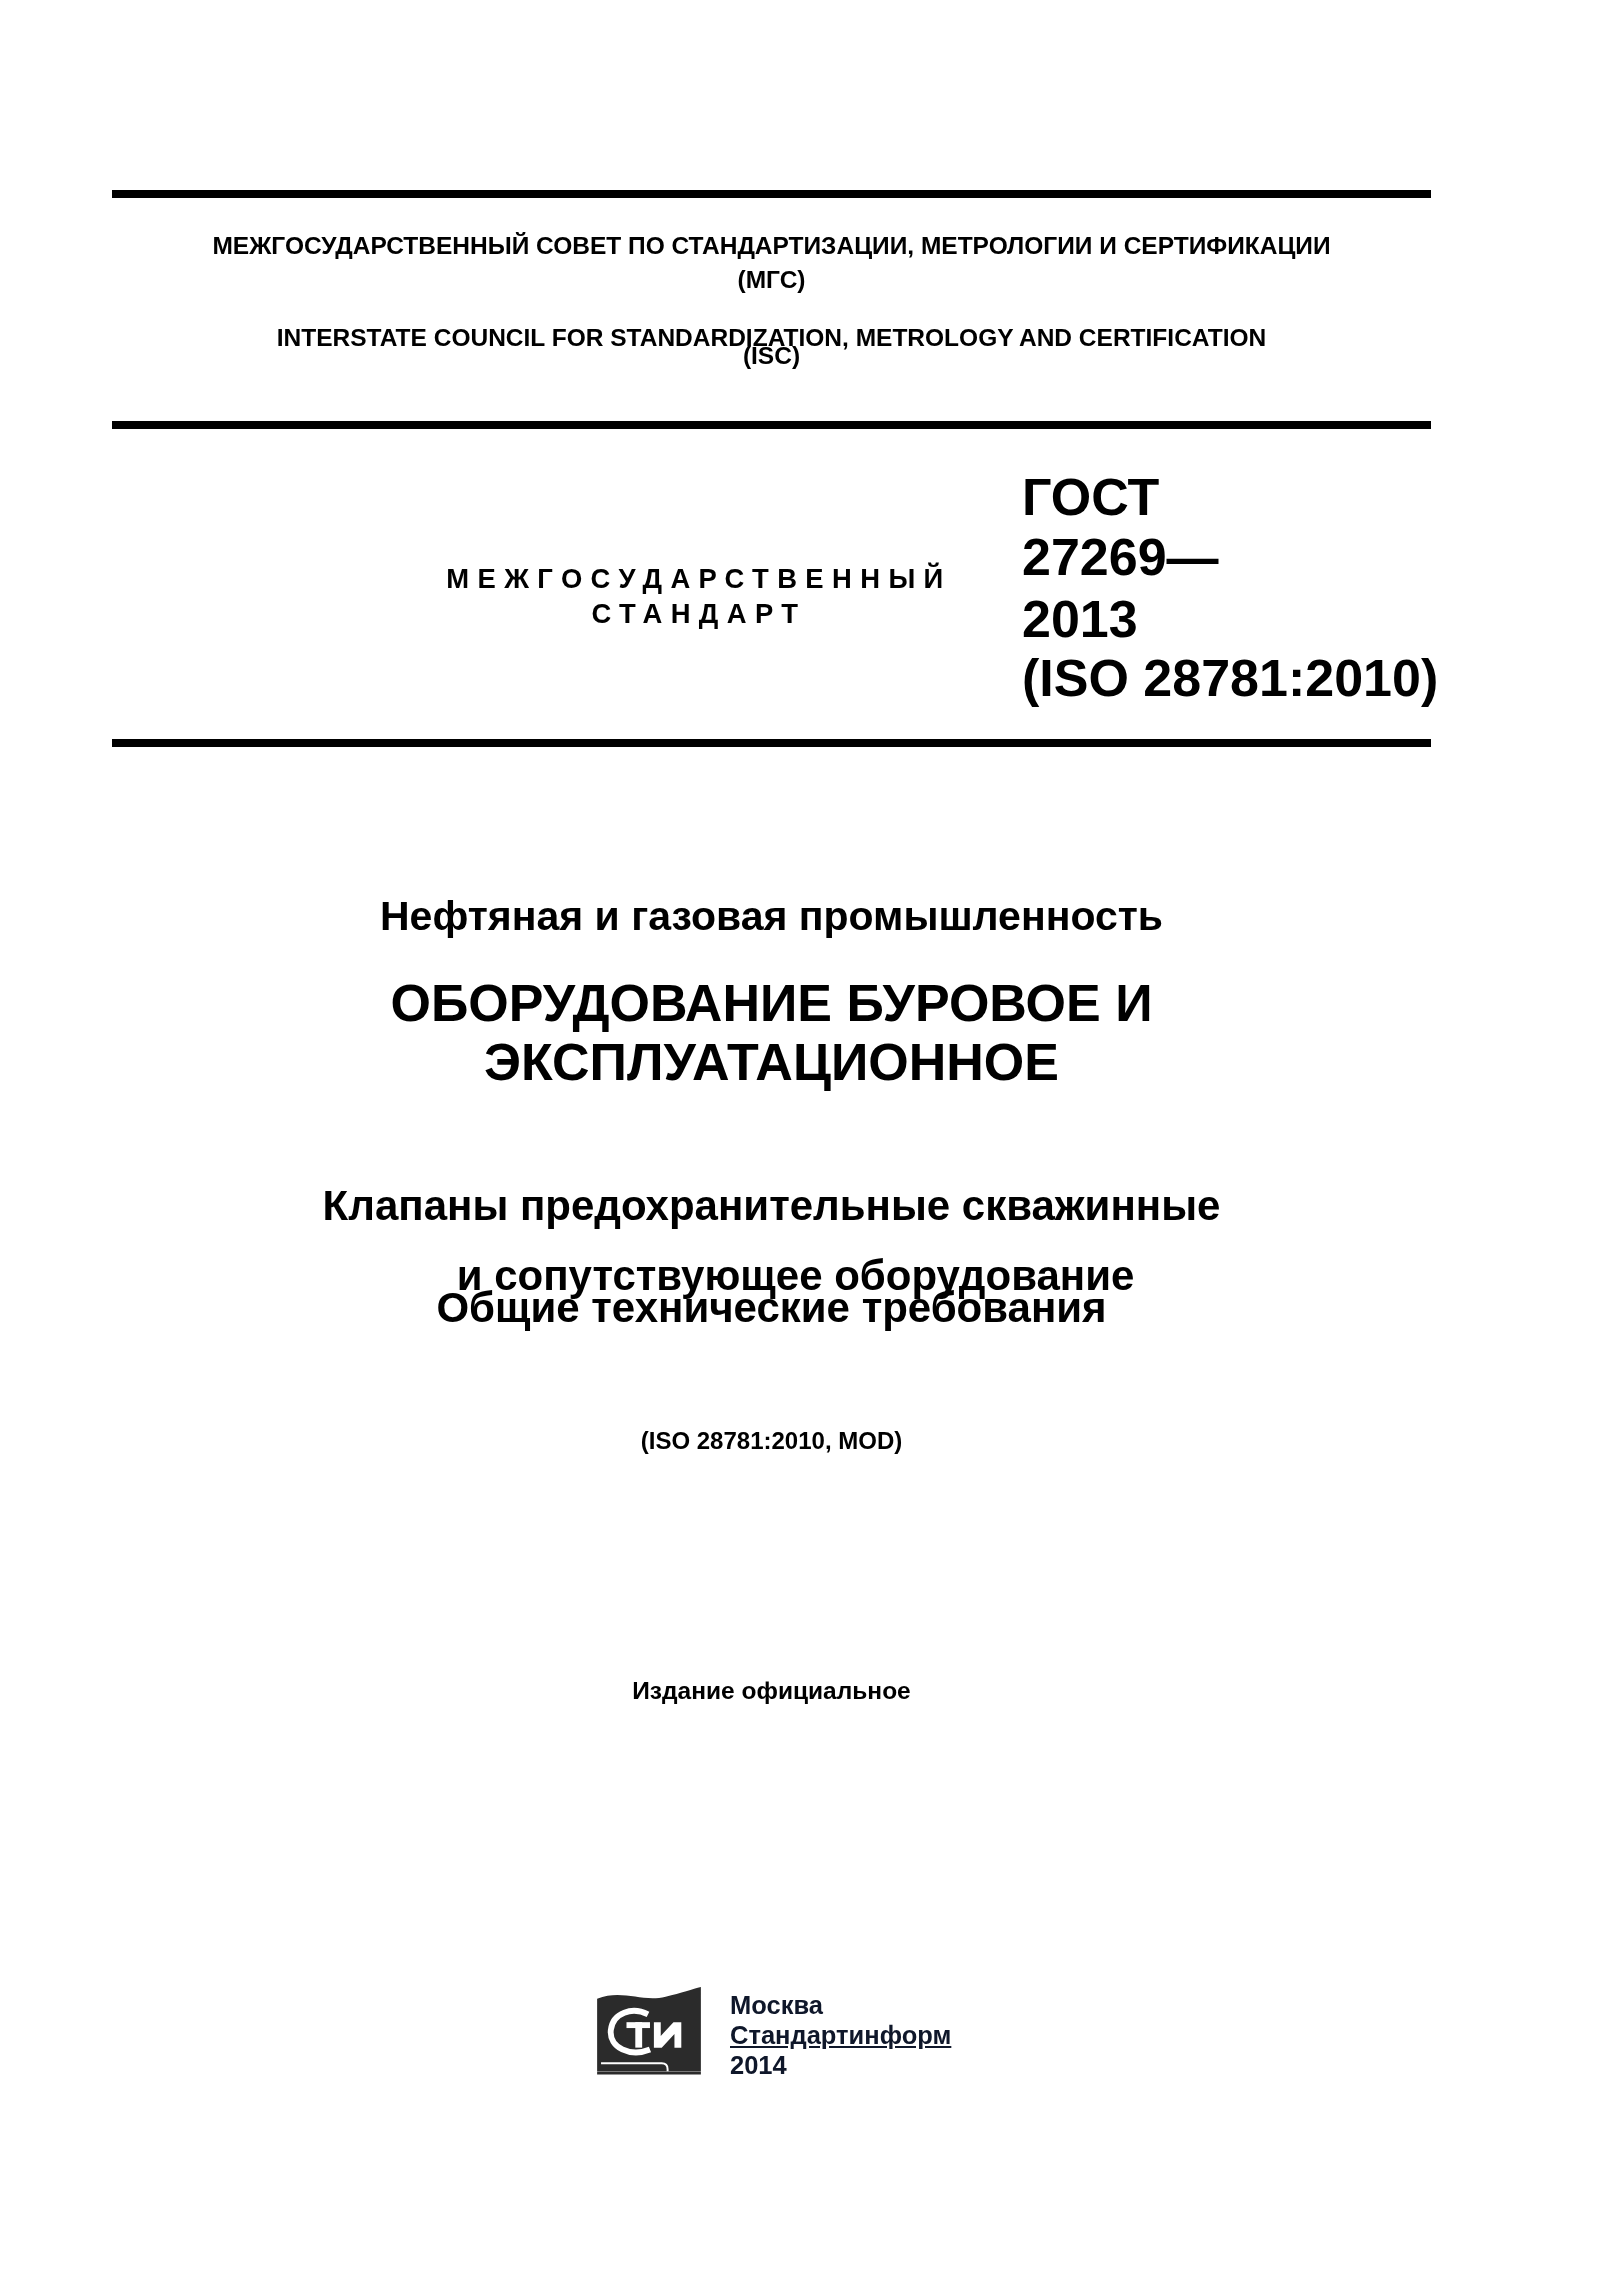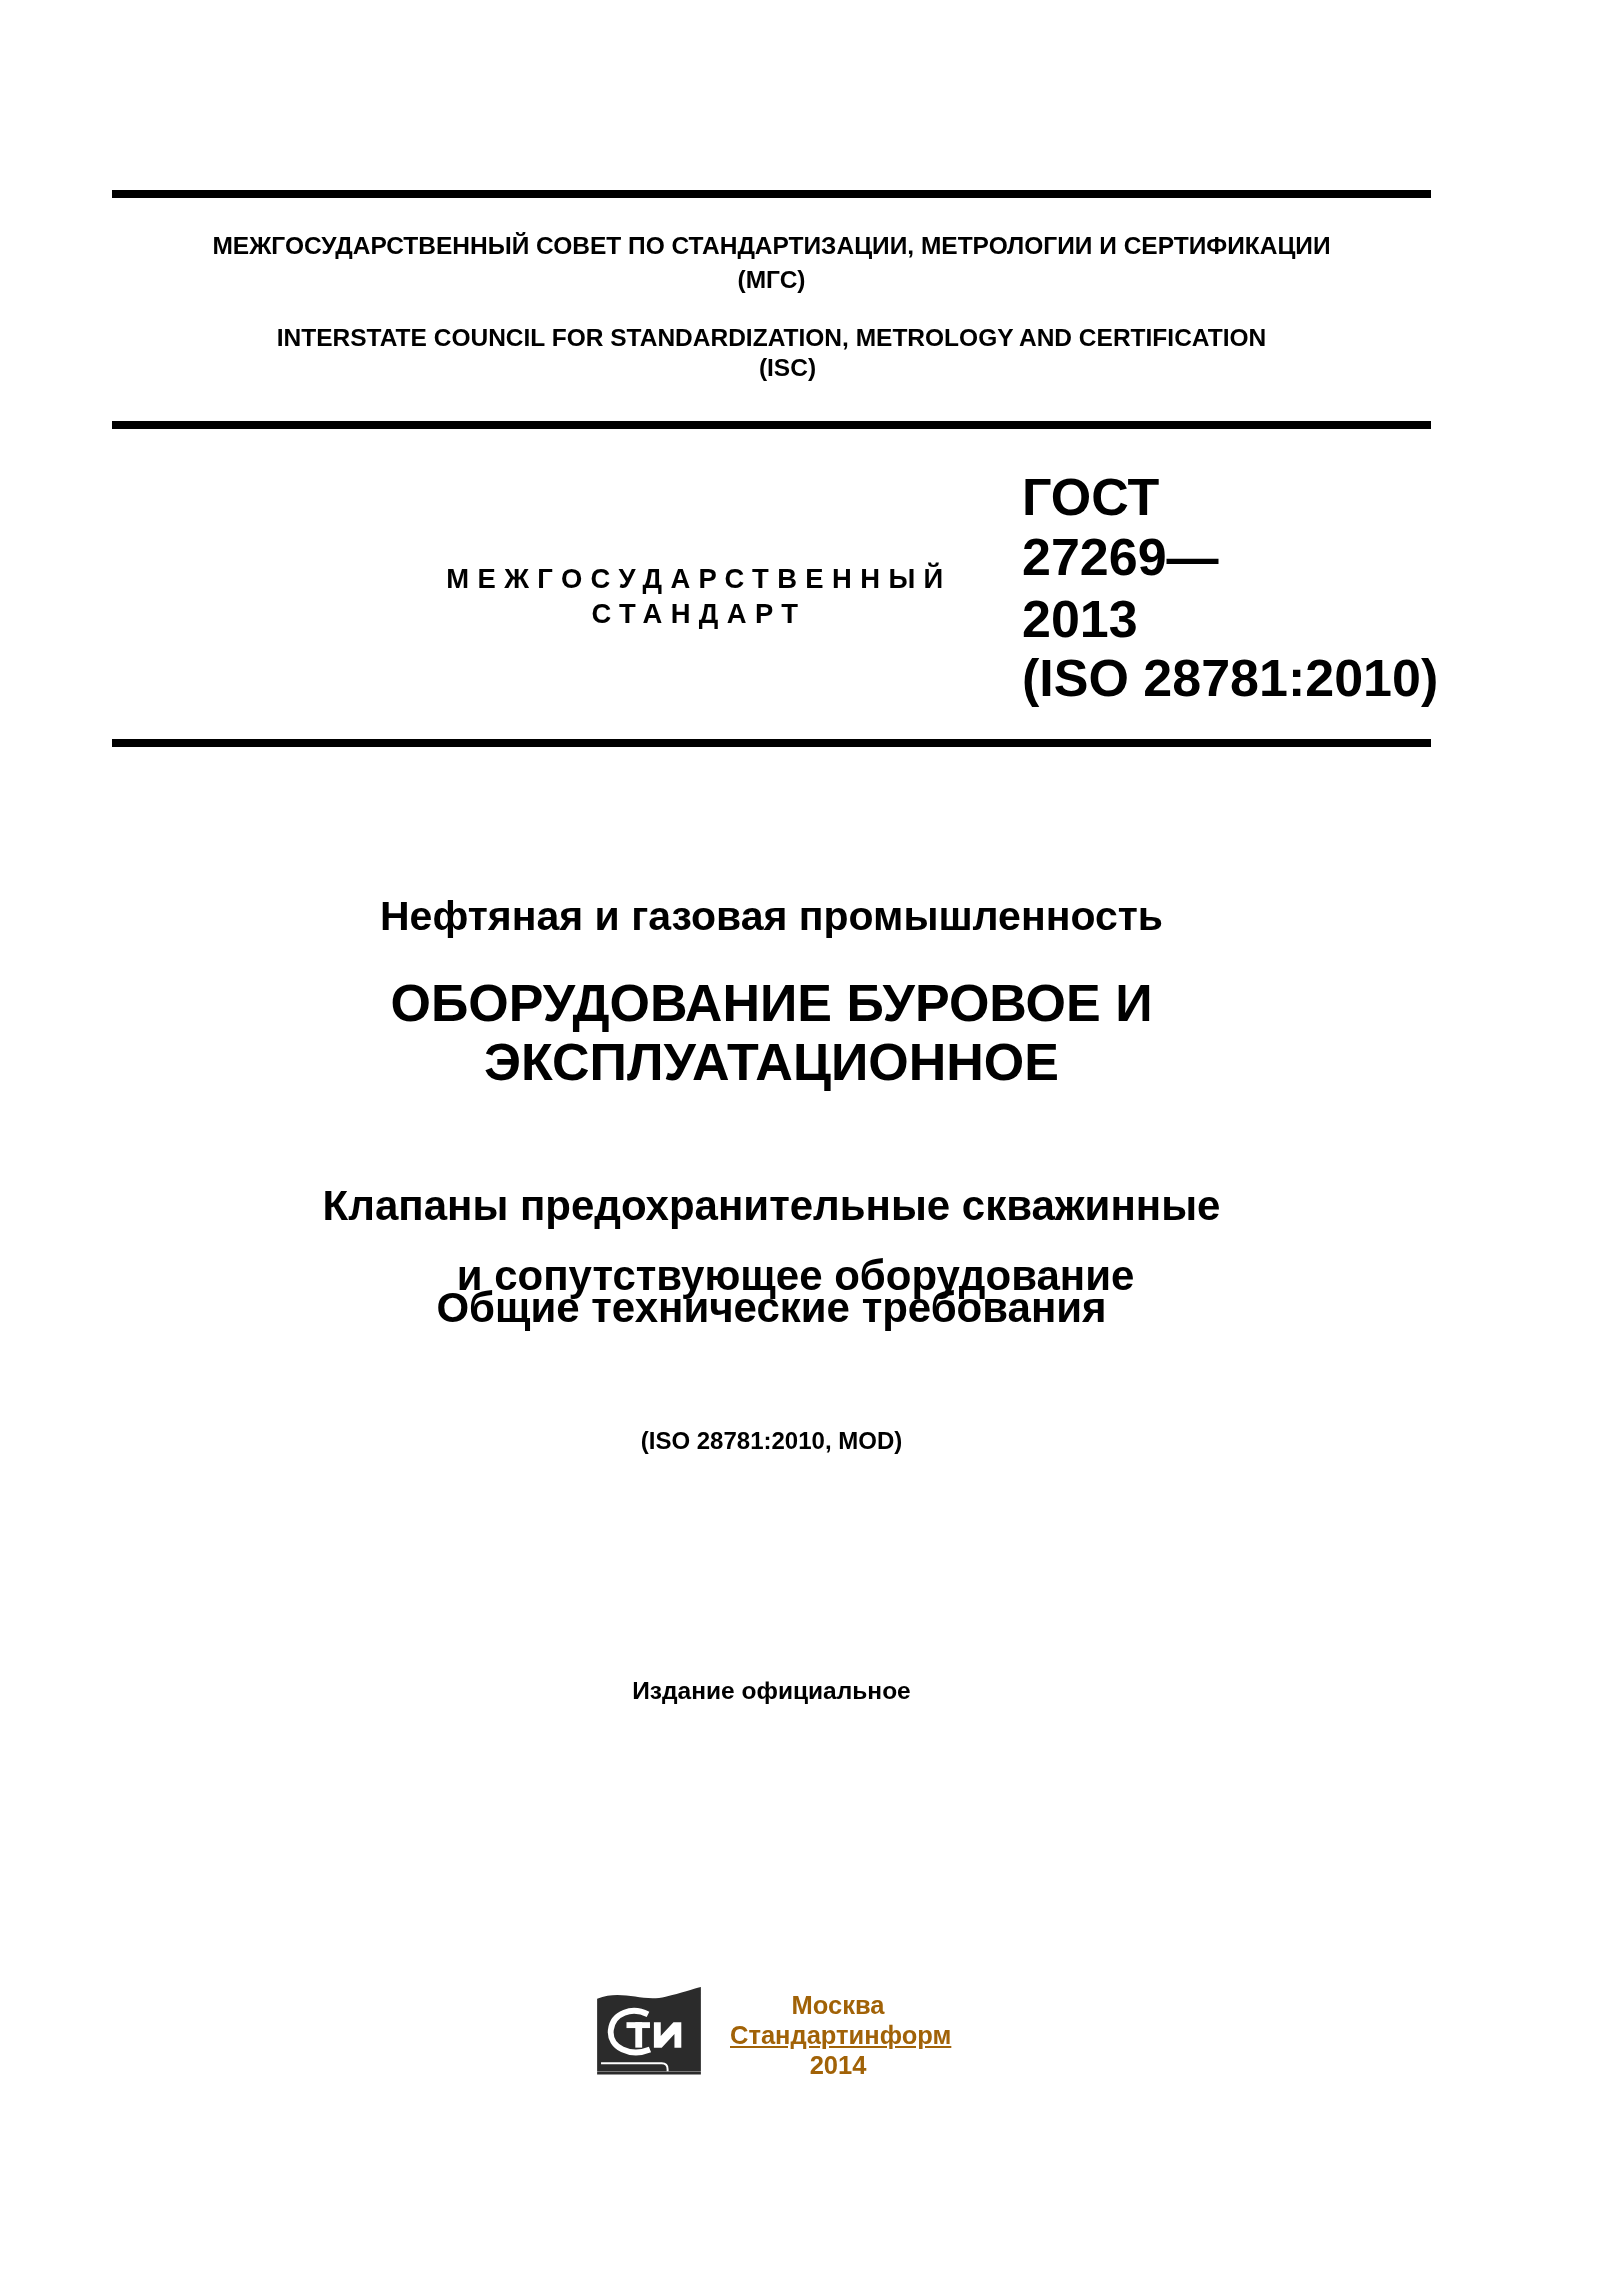--- a/index.html
+++ b/index.html
@@ -33,21 +33,21 @@
       text-align: center;
       font-weight: bold;
       white-space: nowrap;
     }
 
     
     .council { font-size: 24.5px; line-height: 29px; }
     .council-ru { top: 231px; }
     .council-ru-abbr { top: 265px; }
     .council-en { top: 323px; }
-    .council-en-abbr { top: 353px; margin-left: 16px; }
+    .council-en-abbr { top: 341px; }
 
     
     .std-label {
       position: absolute;
       left: 410px;
       width: 578px;
       text-align: center;
       font-weight: bold;
       font-size: 27.4px;
       letter-spacing: 8.4px;
@@ -92,25 +92,25 @@
       position: absolute;
       left: 593px;
       top: 1985px;
       width: 112px;
       height: 92px;
     }
     .publisher {
       position: absolute;
       left: 730px;
       width: 216px;
-      text-align: center;
+      text-align: left;
       font-weight: bold;
       font-size: 25.5px;
       line-height: 30px;
-      color: #a16207;
+      color: #0f172a;
       white-space: nowrap;
     }
     .publisher-1 { top: 1990px; }
     .publisher-2 { top: 2020px; text-decoration: underline; }
     .publisher-3 { top: 2050px; }
   </style>
 </head>
 <body>
 
 <div class="rule rule-1"></div>

